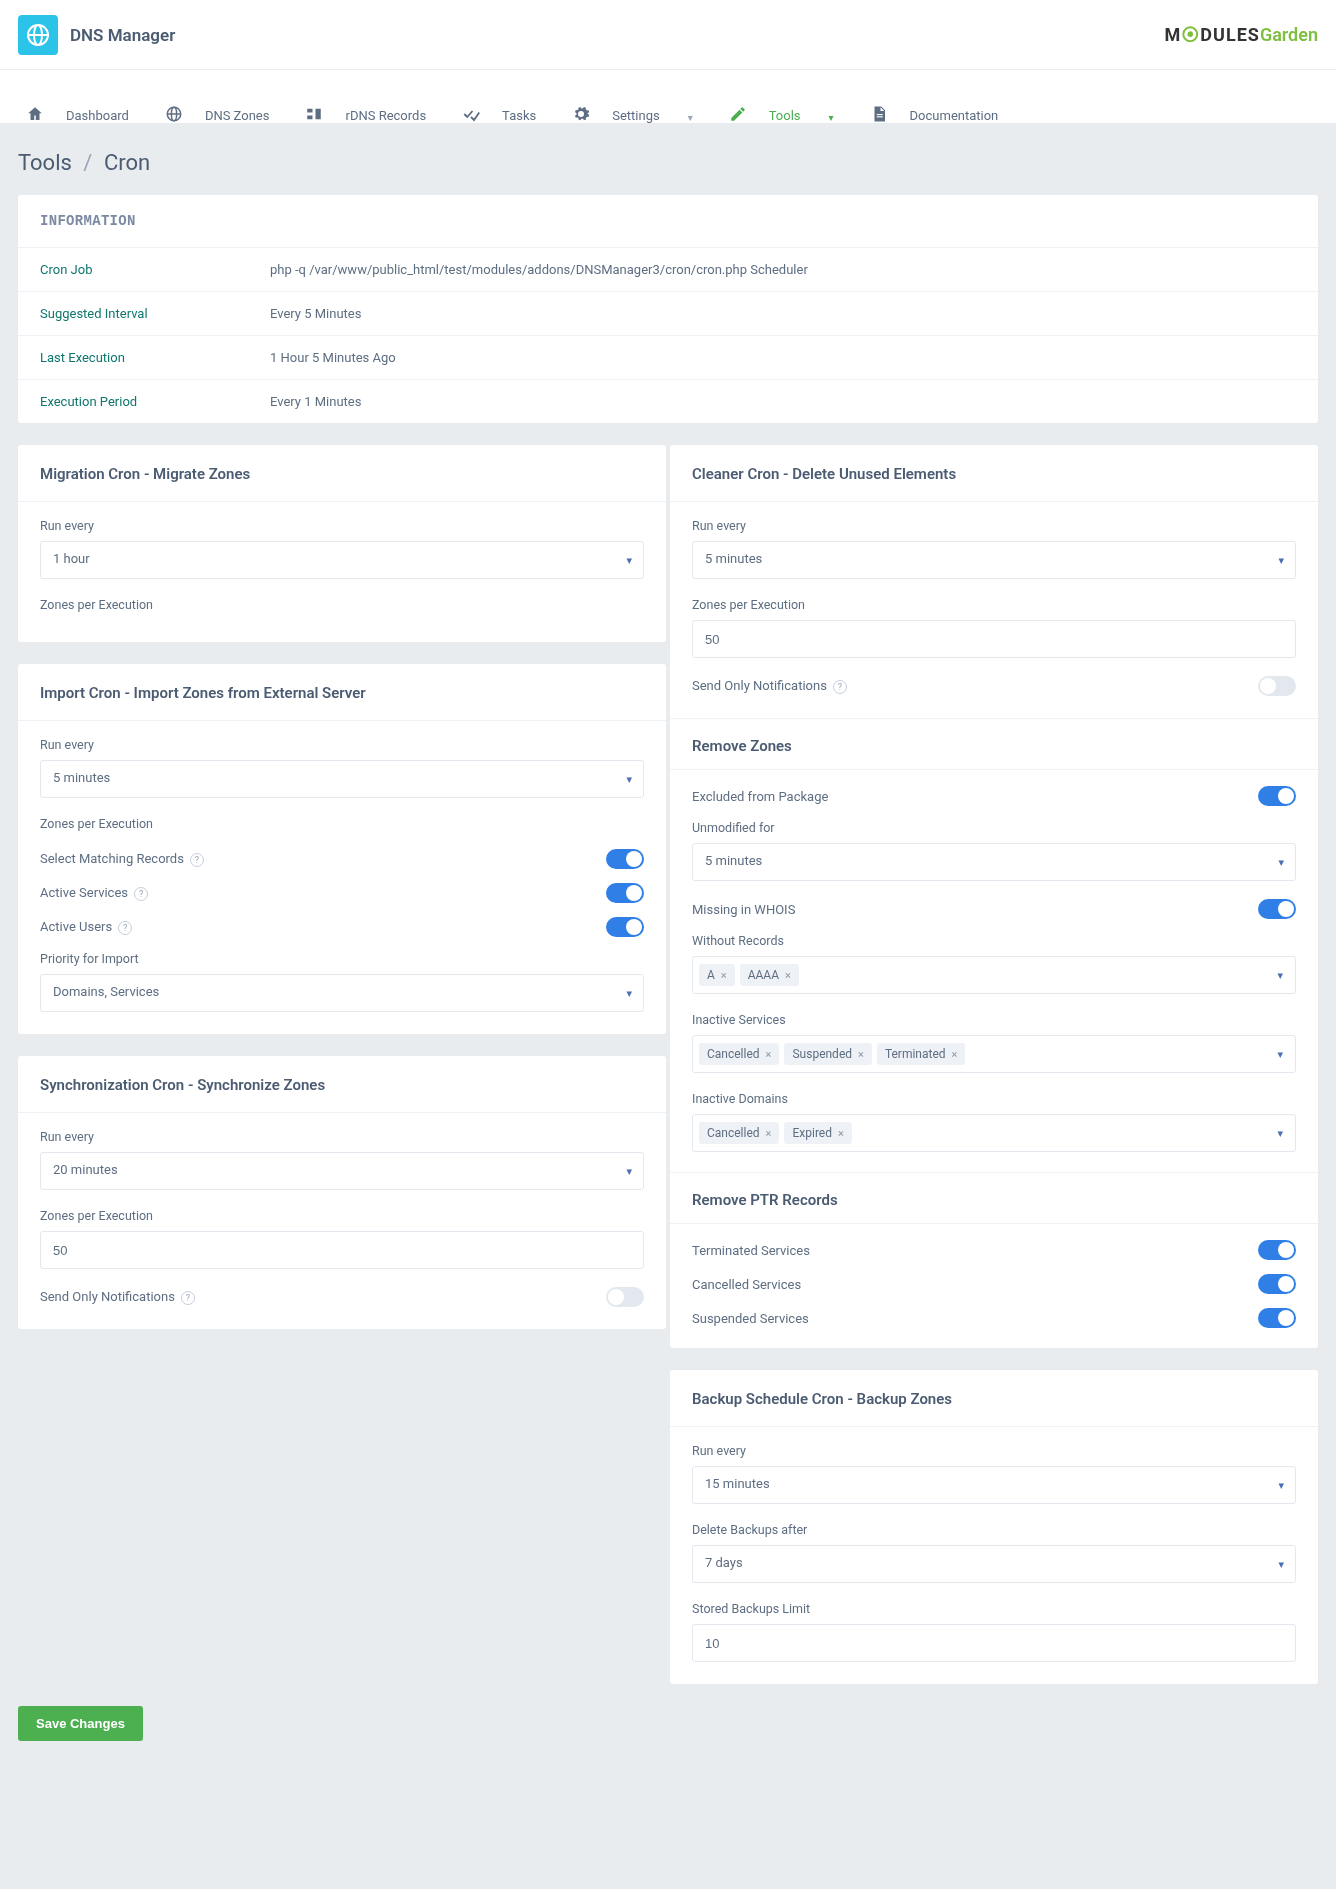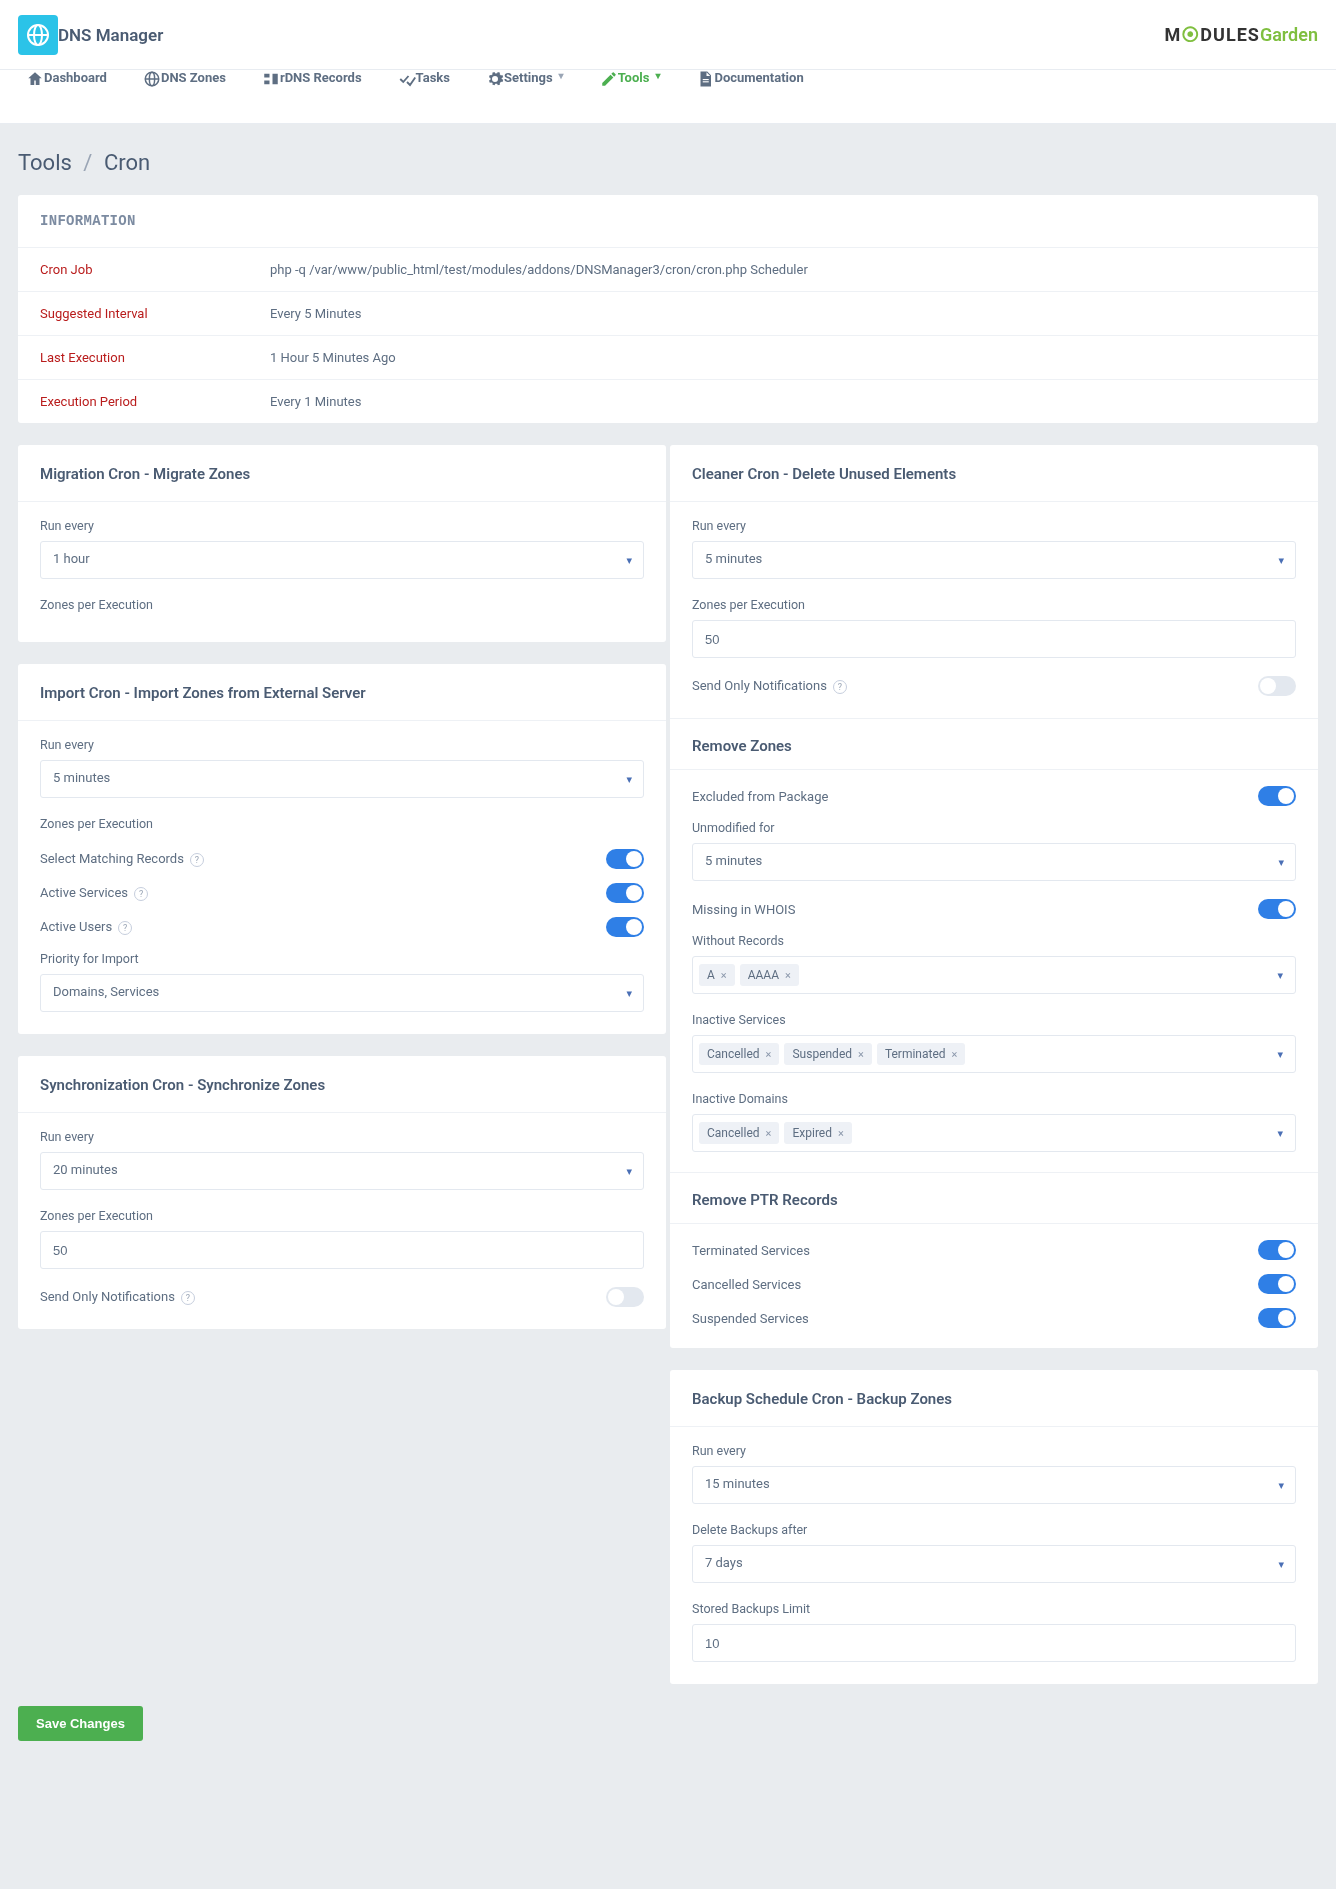--- a/index.html
+++ b/index.html
@@ -12,43 +12,43 @@
 }
 .header {
   background: #fff;
   height: 70px;
   display: flex;
   align-items: center;
   justify-content: space-between;
   padding: 0 18px;
   border-bottom: 1px solid #e8ecf1;
 }
-.app-title-wrap { display: flex; align-items: center; }
+.app-title-wrap { display: flex; align-items: center; gap: 12px; }
 .app-icon {
   width: 40px; height: 40px; background: #2bc3e8; border-radius: 4px;
   display: flex; align-items: center; justify-content: center;
 }
 .app-icon svg { width: 24px; height: 24px; }
 .app-title { font-size: 17px; font-weight: 600; color: #4a5b72; }
 .logo { font-size: 18px; color: #7fbf3f; font-weight: 600; padding-left: 12px; }
 .logo .dark { color: #333; font-weight: 700; letter-spacing: 1px; }
 .logo .o { display:inline-block; }
 
 .navbar {
   background: #fff;
   display: flex;
   align-items: center;
   padding: 0 8px;
   border-bottom: 1px solid #e8ecf1;
   height: 54px;
 }
 .nav-item {
-  display: flex; align-items: flex-start; gap: 0;
+  display: flex; align-items: flex-end; gap: 22px;
   padding: 0 18px; height: 100%;
-  font-size: 13px; font-weight: 700; color: #5e6e82;
+  font-size: 13px; font-weight: 400; color: #5e6e82;
   cursor: pointer;
 }
 .nav-item.active { color: #4caf50; }
 .nav-item .icn { width: 18px; height: 18px; display:flex; align-items:center; justify-content:center; }
 .nav-item .chev { margin-left: 6px; font-size: 10px; color:#9aa5b5; }
 .nav-item.active .chev { color:#4caf50; }
 .nav-item.active .icn path, .nav-item.active .icn rect { fill:#4caf50; }
 
 .content { padding: 18px; }
 .breadcrumb { font-size: 22px; color: #4a5b72; padding: 8px 0 20px; font-weight: 400; }
@@ -66,21 +66,21 @@
   color: #7c8ba1;
   letter-spacing: 0.3px;
   font-family: Liberation Mono, monospace;
 }
 .info-row {
   display: flex;
   border-top: 1px solid #eef1f5;
   padding: 14px 22px;
   font-size: 13px;
 }
-.info-label { width: 230px; color:#b91c1c; }
+.info-label { width: 230px; color:#0f766e; }
 .info-value { color:#5e6e82; }
 
 .cols { display:flex; gap:4px; align-items:flex-start; }
 .col { flex:1; }
 
 .card {
   background:#fff;
   border-radius:3px;
   margin-bottom:22px;
 }

